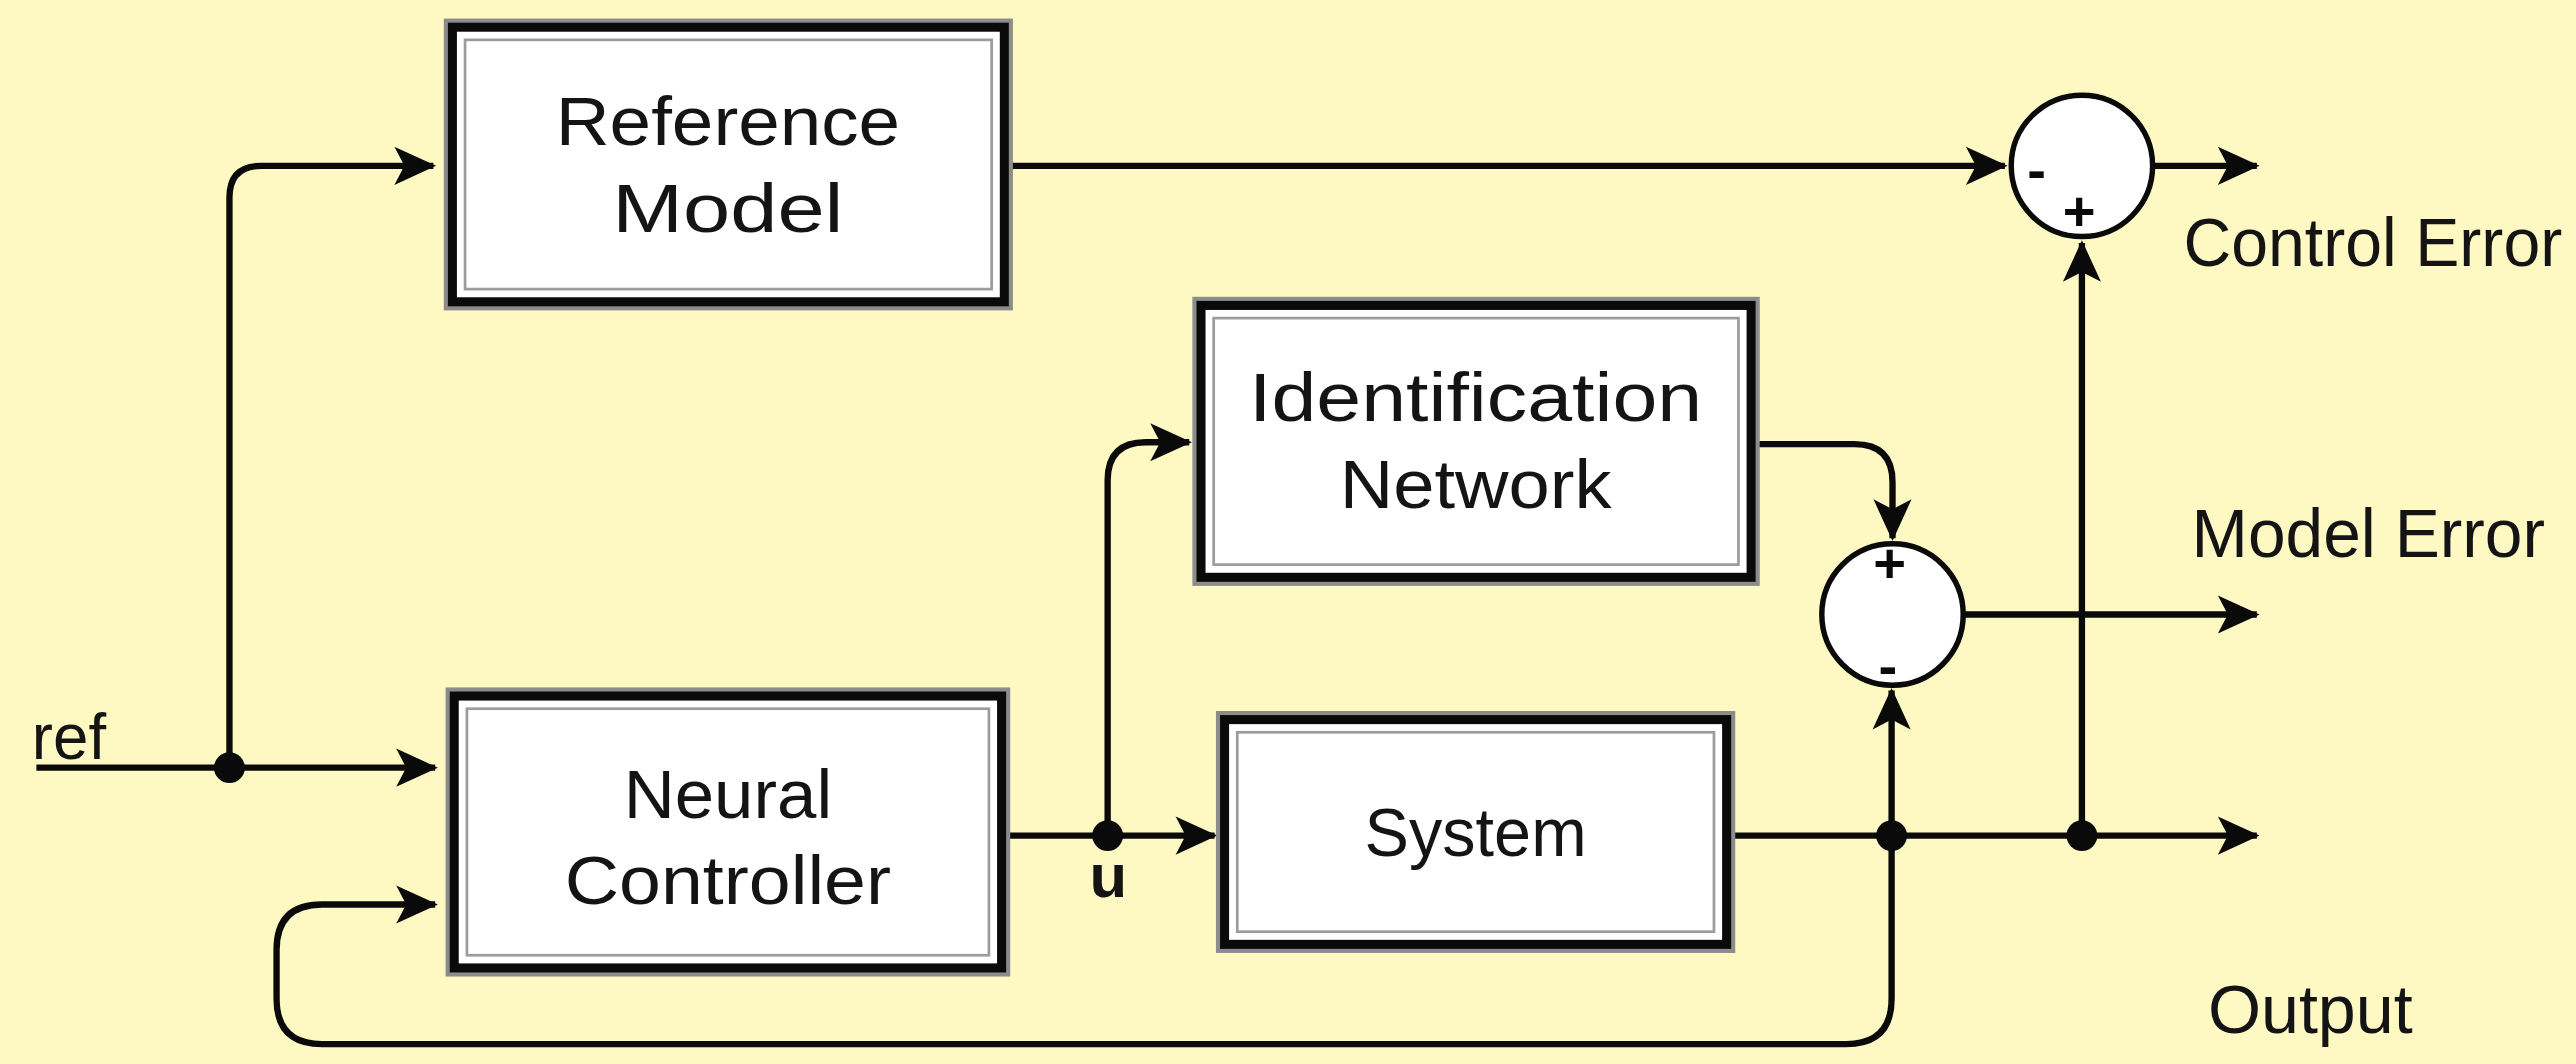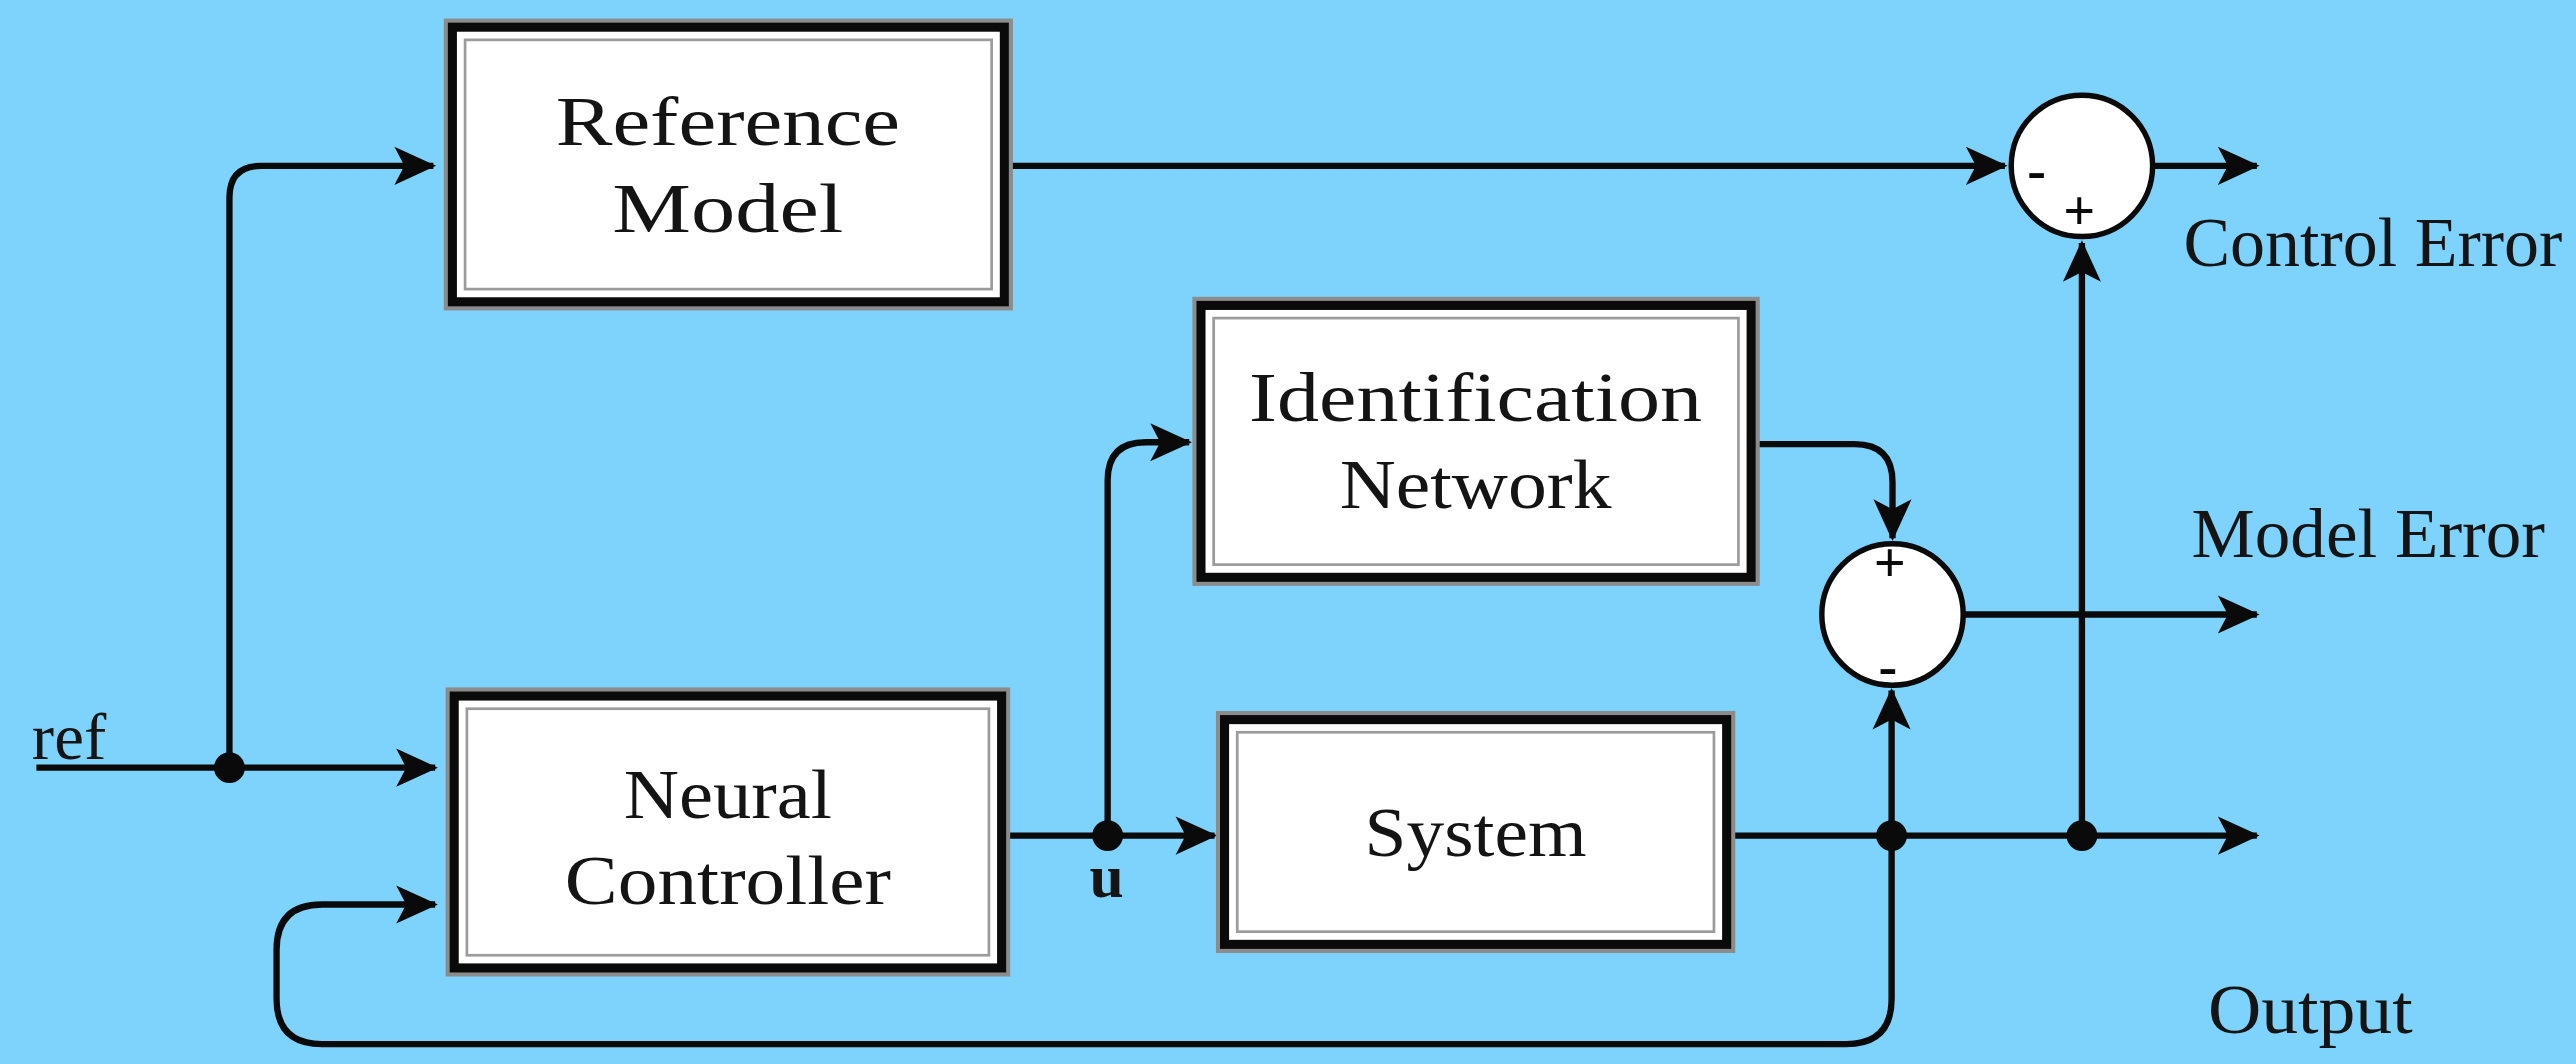--- a/index.html
+++ b/index.html
@@ -1,17 +1,17 @@
 <!DOCTYPE html>
 <html style="font-size:14.5px"><head>
 <meta charset="utf-8">
 <style>
   html,body{margin:0;padding:0;background:#ffffff;}
-  .stage{position:relative;width:2576px;height:1064px;background:#7dd3fc;overflow:hidden;
-         font-family:Liberation Serif, serif;}
+  .stage{position:relative;width:2576px;height:1064px;background:#fef9c3;overflow:hidden;
+         font-family:Liberation Sans, sans-serif;}
   svg{position:absolute;left:0;top:0;display:block;}
   .conn{fill:none;stroke:#0a0a0a;stroke-width:7;}
   .boxgray{fill:none;stroke:#8c8c8c;stroke-width:5;}
   .boxblack{fill:#ffffff;stroke:#0a0a0a;stroke-width:10;}
   .boxinner{fill:none;stroke:#9c9c9c;stroke-width:3;}
   .sumcircle{fill:#ffffff;stroke:#0a0a0a;stroke-width:6;}
   .dot{fill:#0a0a0a;}
   .lbl{fill:#141414;font-size:76px;}
   .lbl-ref{fill:#141414;font-size:72px;}
   .lbl-u{fill:#141414;font-size:68px;font-weight:bold;}

